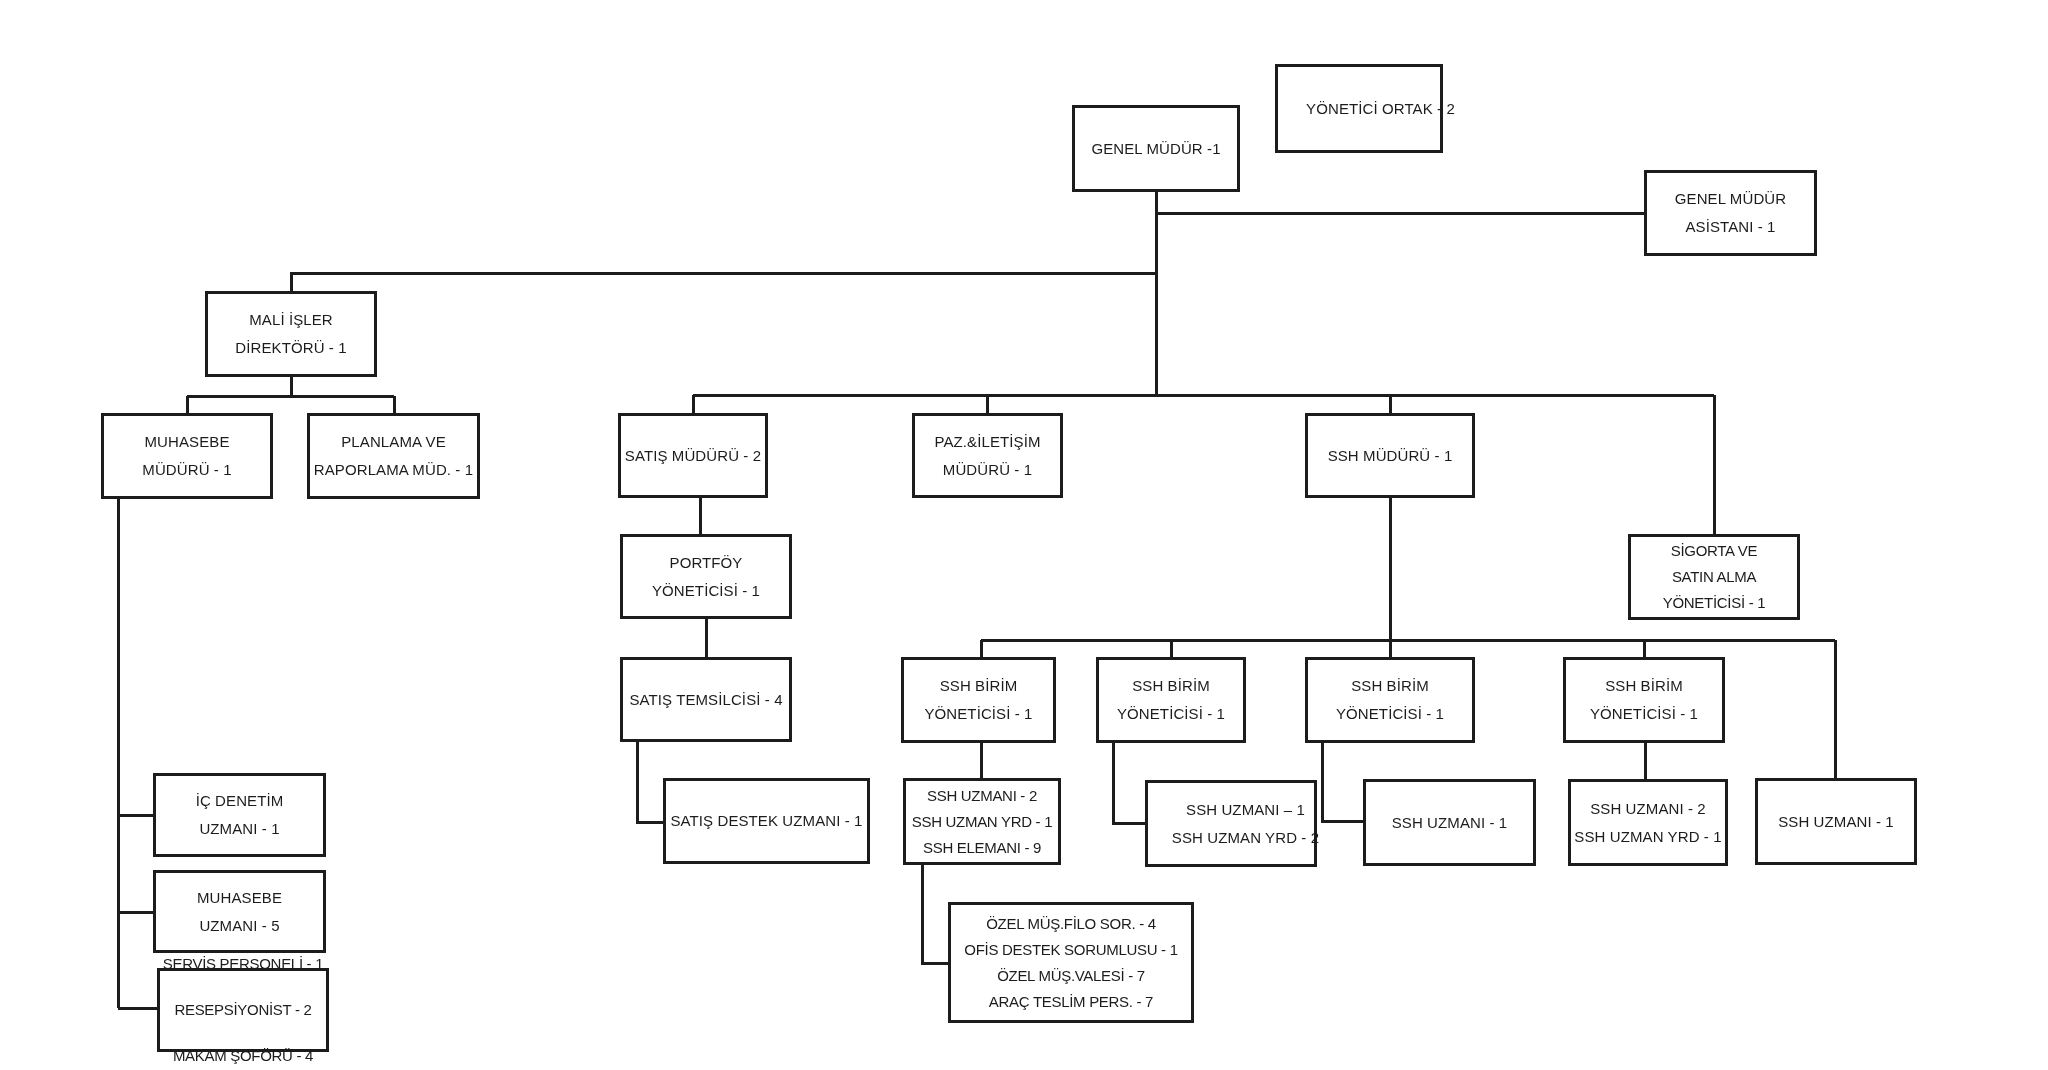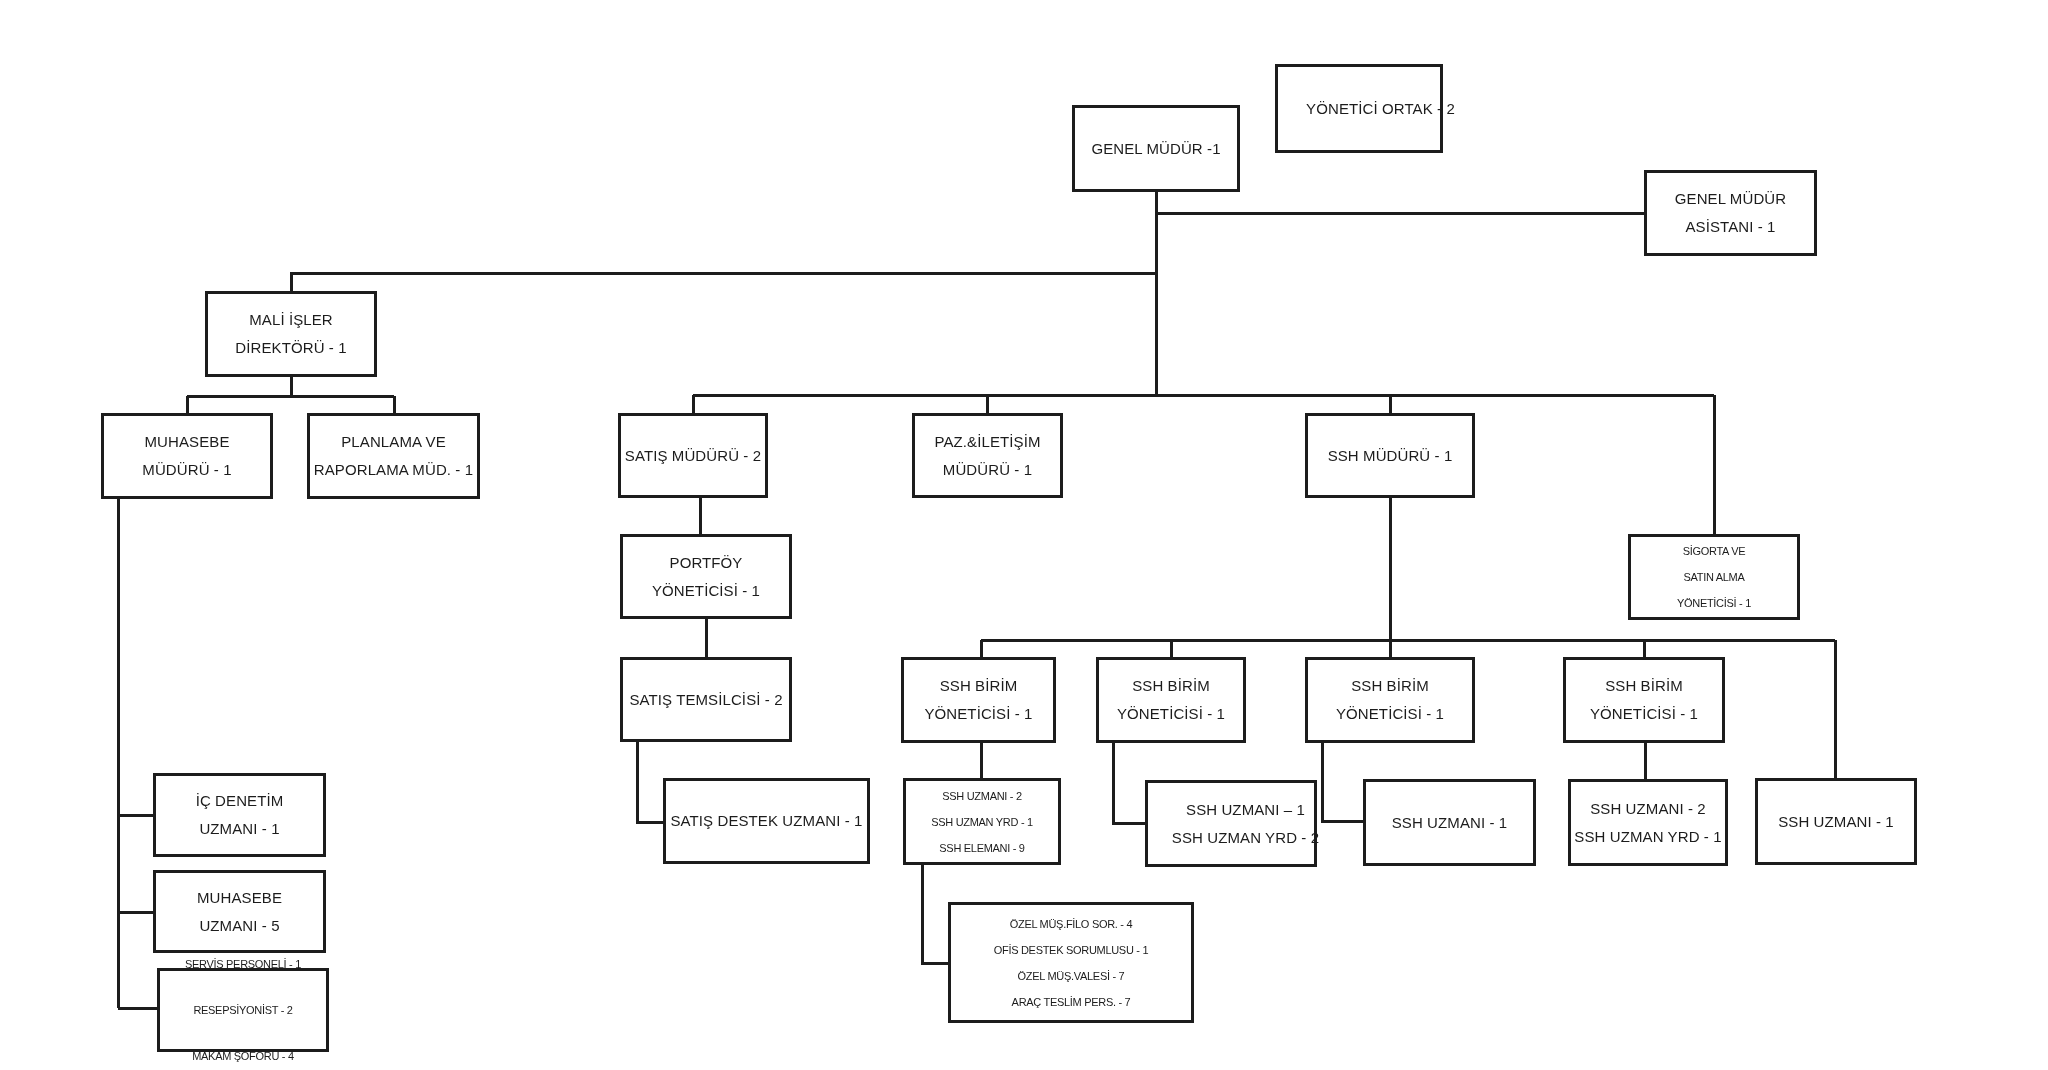--- a/index.html
+++ b/index.html
@@ -43,21 +43,21 @@
     font-size: 15px;
     line-height: 28px;
     letter-spacing: 0.1px;
   }
   .node .node-line {
     display: block;
     white-space: nowrap;
   }
   .node.tight {
     line-height: 26px;
-    font-size: 11px;
+    font-size: 15px;
     letter-spacing: -0.3px;
   }
 </style>
 </head>
 <body>
 
 <div class="canvas">
   <svg class="connector-layer" viewBox="0 0 2048 1070" width="2048" height="1070" xmlns="http://www.w3.org/2000/svg">
       <polyline points="1156,192 1156,395"></polyline>
       <polyline points="1156,213 1644,213"></polyline>
@@ -125,21 +125,21 @@
     <div class="node" style="left: 620px; top: 534px; width: 172px; height: 85px;">
       <span class="node-line">PORTFÖY</span>
       <span class="node-line">YÖNETİCİSİ - 1</span>
     </div>
     <div class="node tight" style="left: 1628px; top: 534px; width: 172px; height: 86px;">
       <span class="node-line">SİGORTA VE</span>
       <span class="node-line">SATIN ALMA</span>
       <span class="node-line">YÖNETİCİSİ - 1</span>
     </div>
     <div class="node" style="left: 620px; top: 657px; width: 172px; height: 85px;">
-      <span class="node-line">SATIŞ TEMSİLCİSİ - 2</span>
+      <span class="node-line">SATIŞ TEMSİLCİSİ - 4</span>
     </div>
     <div class="node" style="left: 901px; top: 657px; width: 155px; height: 86px;">
       <span class="node-line">SSH BİRİM</span>
       <span class="node-line">YÖNETİCİSİ - 1</span>
     </div>
     <div class="node" style="left: 1096px; top: 657px; width: 150px; height: 86px;">
       <span class="node-line">SSH BİRİM</span>
       <span class="node-line">YÖNETİCİSİ - 1</span>
     </div>
     <div class="node" style="left: 1305px; top: 657px; width: 170px; height: 86px;">

